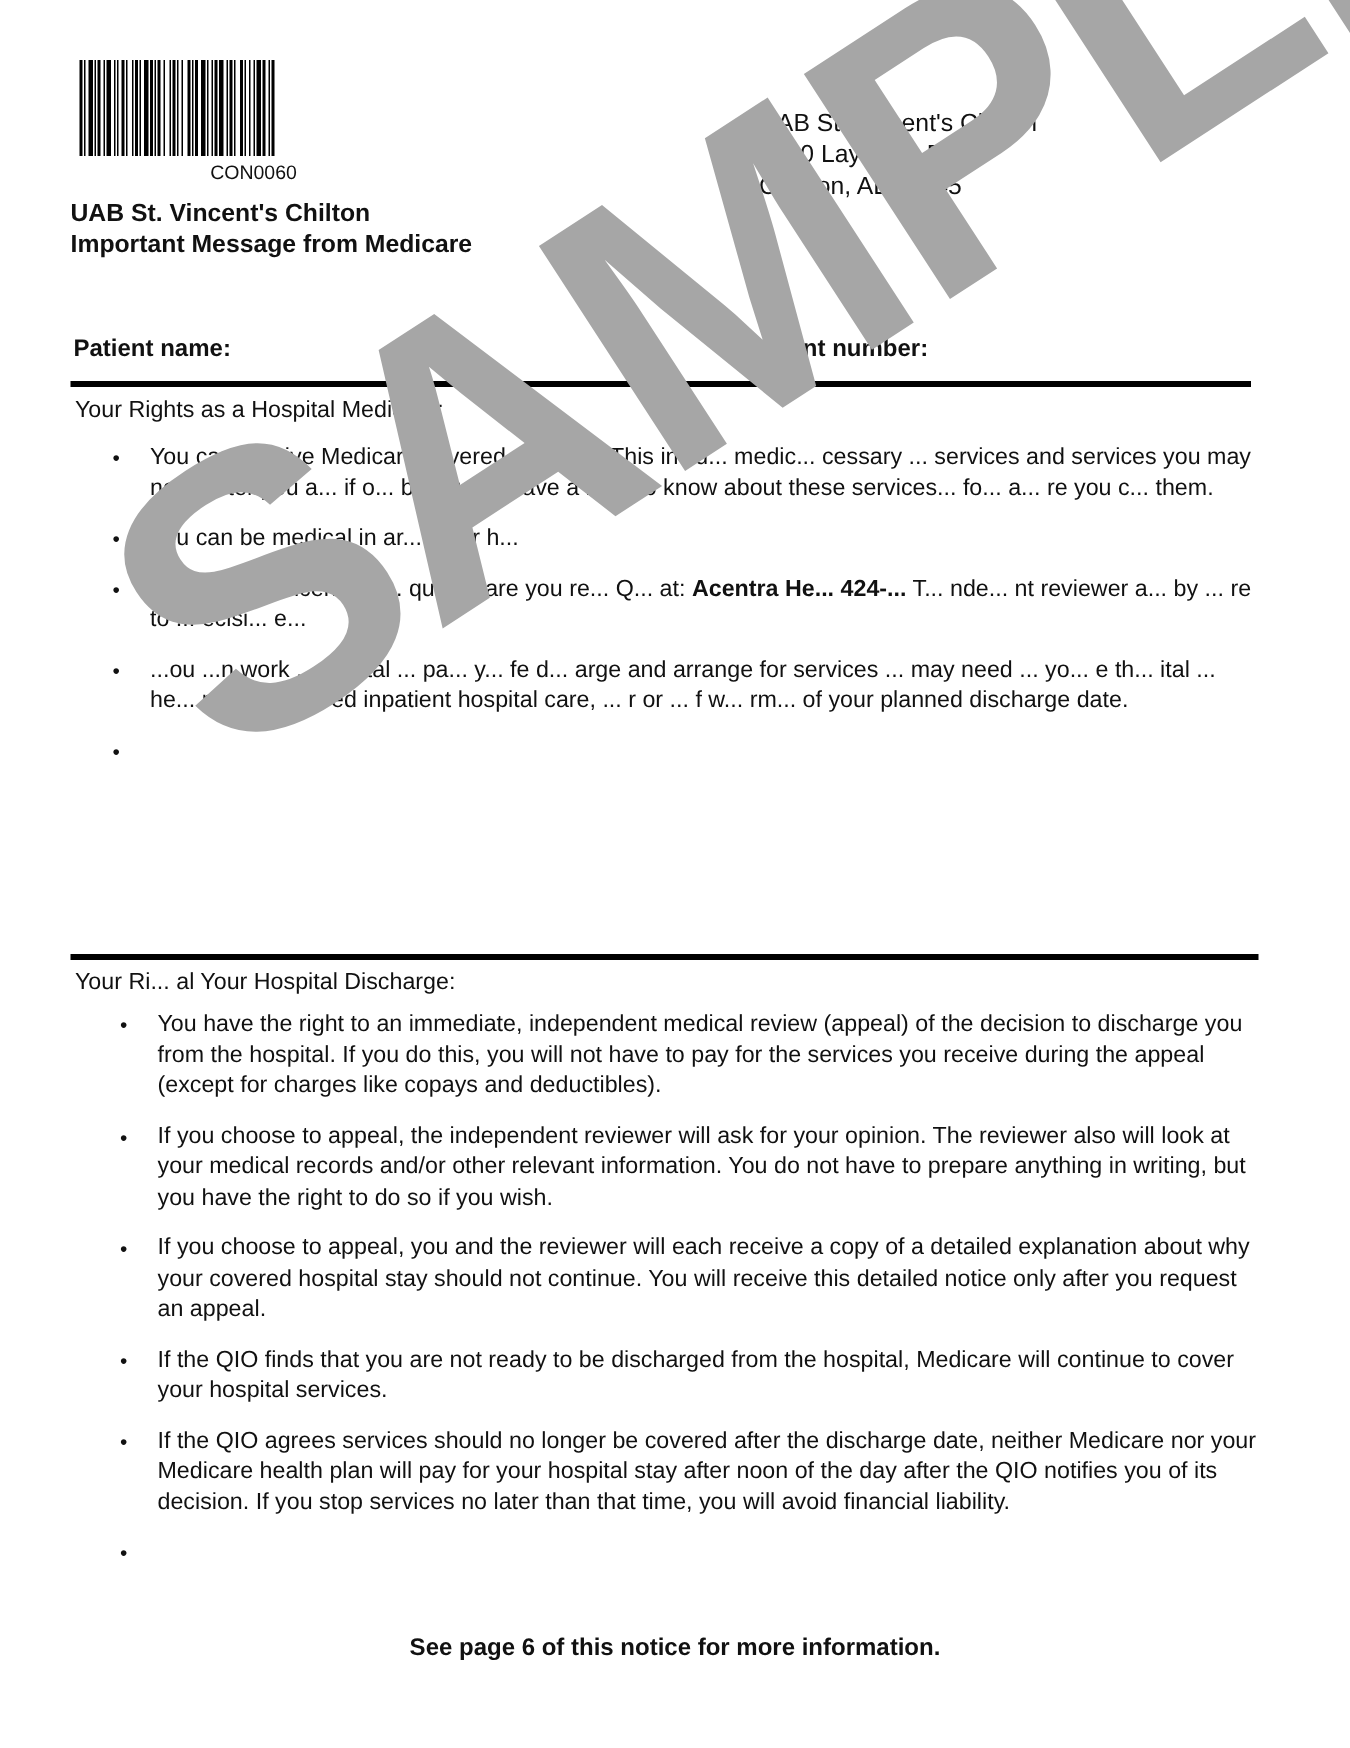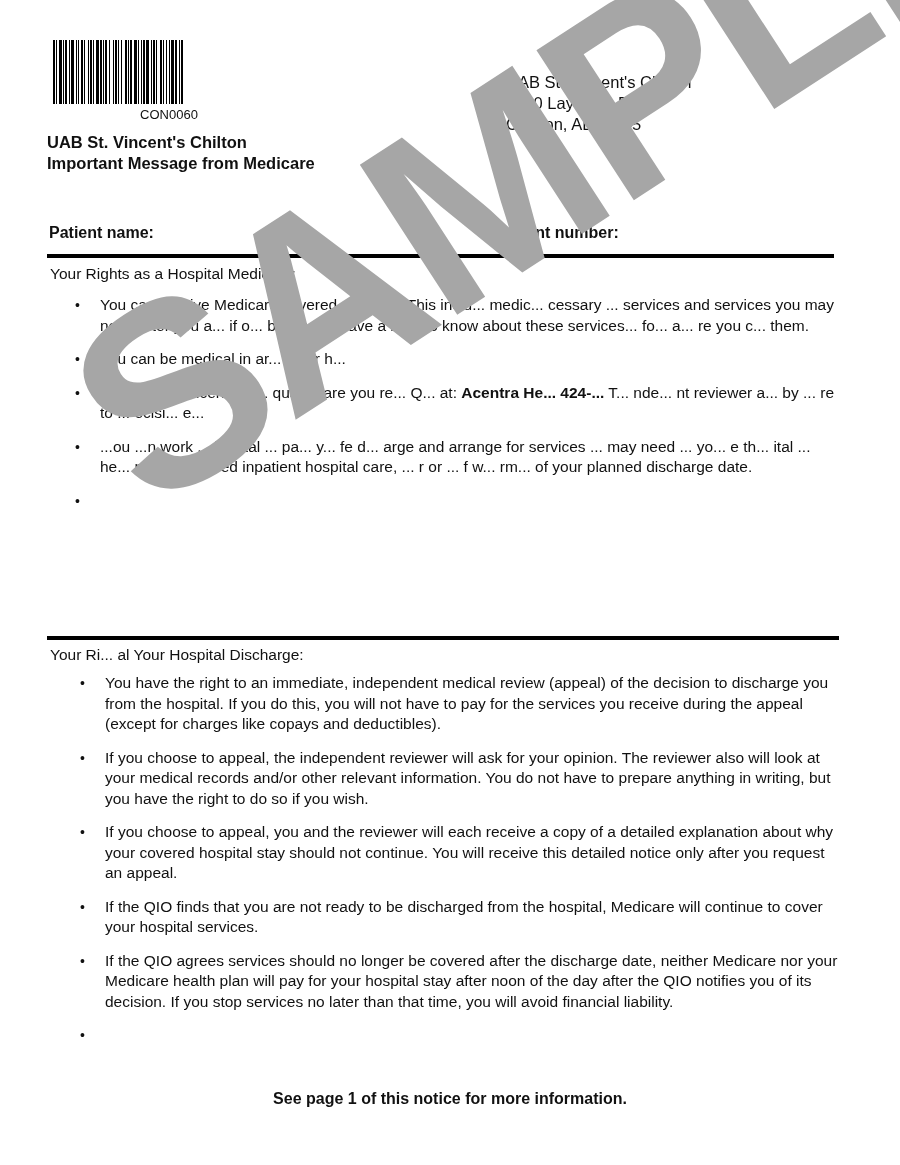--- a/index.html
+++ b/index.html
@@ -150,19 +150,19 @@
 <div class="section-heading" style="left:50px; top:646px;">Your Ri... al Your Hospital Discharge:</div>
 <ul class="bullets" style="left:55px; top:673px; width:790px;">
   <li><span class="dot">•</span><span>You have the right to an immediate, independent medical review (appeal) of the decision to discharge you from the hospital.  If you do this, you will not have to pay for the services you receive during the appeal (except for charges like copays and deductibles).</span></li>
   <li><span class="dot">•</span><span>If you choose to appeal, the independent reviewer will ask for your opinion.  The reviewer also will look at your medical records and/or other relevant information.  You do not have to prepare anything in writing, but you have the right to do so if you wish.</span></li>
   <li><span class="dot">•</span><span>If you choose to appeal, you and the reviewer will each receive a copy of a detailed explanation about why your covered hospital stay should not continue.  You will receive this detailed notice only after you request an appeal.</span></li>
   <li><span class="dot">•</span><span>If the QIO finds that you are not ready to be discharged from the hospital, Medicare will continue to cover your hospital services.</span></li>
   <li><span class="dot">•</span><span>If the QIO agrees services should no longer be covered after the discharge date, neither Medicare nor your Medicare health plan will pay for your hospital stay after noon of the day after the QIO notifies you of its decision. If you stop services no later than that time, you will avoid financial liability.</span></li>
   <li><span class="dot">•</span></li>
 </ul>
 
-<div class="see-page">See page 1 of this notice for more information.</div>
+<div class="see-page">See page 6 of this notice for more information.</div>
 
 <div class="footer" style="left:73px;">45-CM-140   11/24</div>
 <div class="footer" style="left:401px;">Page 1</div>
 <div class="footer" style="left:655px;">UAB St. Vincent's - Chilton</div>
 
 <div class="watermark">SAMPLE</div>
 
 </body></html>

